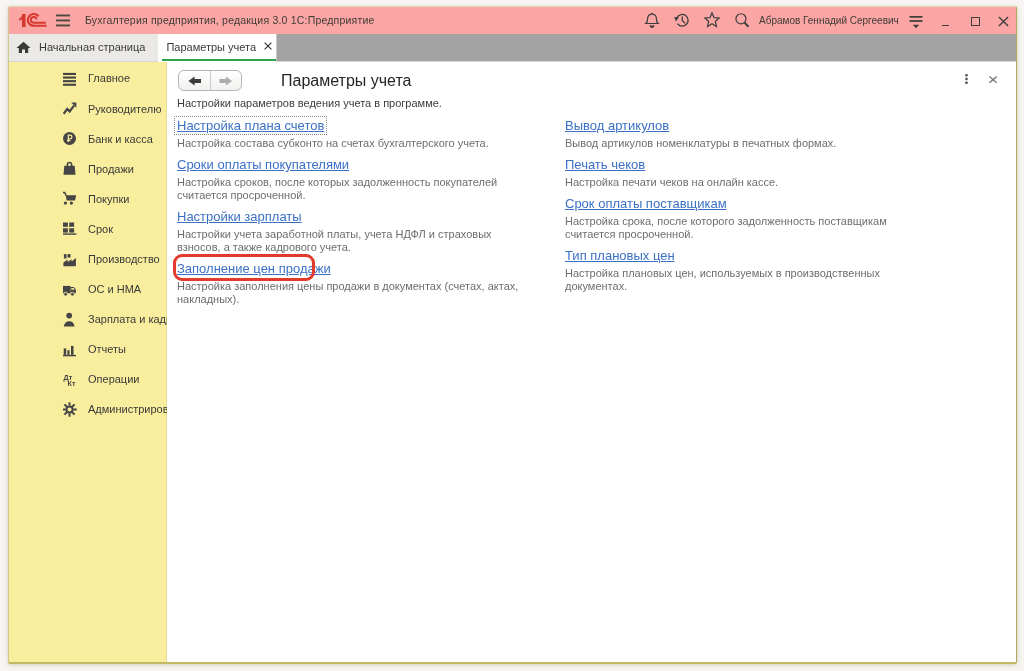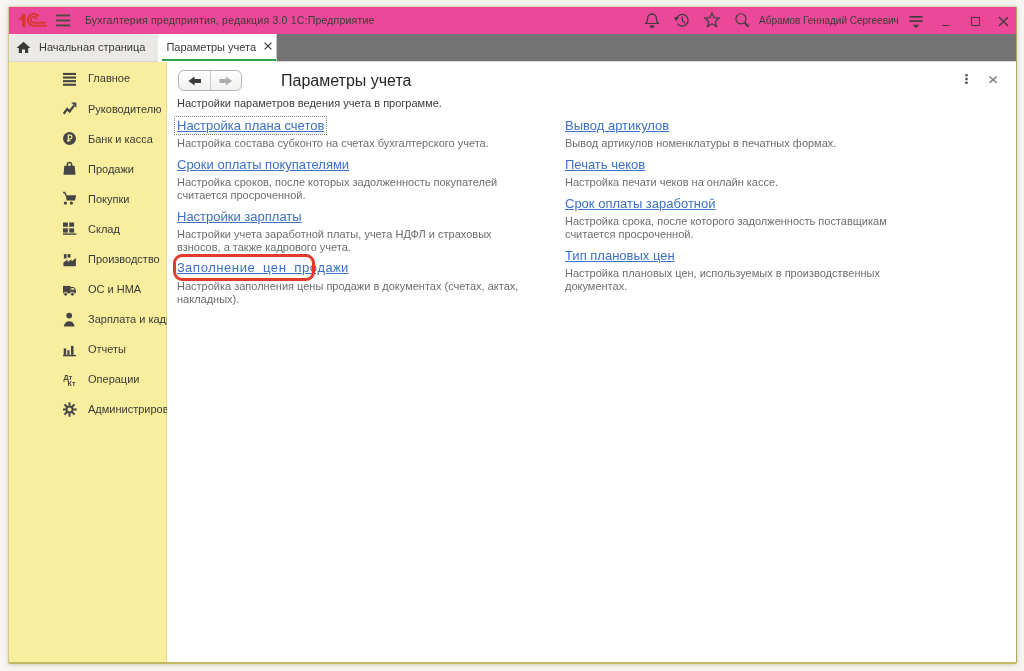--- a/index.html
+++ b/index.html
@@ -5,39 +5,39 @@
   * { margin:0; padding:0; box-sizing:border-box; }
   html,body { width:1024px; height:671px; }
   body { background:#f6f5f2; font-family:"Liberation Sans", sans-serif; position:relative; overflow:hidden; }
   .window { position:absolute; left:8px; top:6px; width:1009px; height:658px;
             border-top:1px solid #e0daae; border-left:1px solid #cfc98f;
             border-right:1.5px solid #b2a95e; border-bottom:2.5px solid #c3b964;
             background:#fff; border-radius:2px;
             box-shadow:0 1px 4px rgba(120,115,70,0.3); }
 
   
-  .titlebar { position:absolute; left:0; top:0; width:1006.5px; height:26.5px; background:#ec4899; }
+  .titlebar { position:absolute; left:0; top:0; width:1006.5px; height:26.5px; background:#fca5a5; }
   .logo { position:absolute; left:10px; top:6px; width:28px; height:15px; }
   .mainmenu-btn { position:absolute; left:47px; top:7px; width:14px; height:13px; }
   .app-title { position:absolute; left:76px; top:0; height:27px; line-height:27px;
                font-size:10.5px; letter-spacing:0.2px; color:#3c3c34; white-space:nowrap; }
   .tb-icon { position:absolute; top:3.5px; width:18px; height:18px; }
   .tb-bell    { left:634px; }
   .tb-history { left:664px; }
   .tb-star    { left:694px; }
   .tb-search  { left:724px; }
   .username { position:absolute; left:750px; top:0; height:35px; line-height:27px;
               font-size:10px; color:#3c3c34; white-space:nowrap; }
   .tb-settings { position:absolute; left:899px; top:7px; width:16px; height:15px; }
   .win-min   { position:absolute; left:932.5px; top:17.6px; width:7.5px; height:1.6px; background:#3e3e3e; }
   .win-max   { position:absolute; left:962px; top:10.2px; width:9px; height:9px; border:1.3px solid #3e3e3e; }
   .win-close { position:absolute; left:988.5px; top:8.5px; width:11px; height:11px; }
 
   
-  .tabbar { position:absolute; left:0; top:26.5px; width:1006.5px; height:28.5px; background:#737373; border-bottom:1px solid #d8d6d2; }
+  .tabbar { position:absolute; left:0; top:26.5px; width:1006.5px; height:28.5px; background:#a3a3a3; border-bottom:1px solid #d8d6d2; }
   .tab { position:absolute; top:0; }
   .tab-home { left:0; width:150px; height:27.5px; background:#ebe9e6; border-right:1px solid #d0ceca; }
   .home-icon { position:absolute; left:7px; top:7px; width:15px; height:12.8px; }
   .tab-home-label { position:absolute; left:30px; top:0; height:27px; line-height:27px;
                     font-size:11px; color:#3a3a3a; white-space:nowrap; }
   .tab-active { left:149px; width:119px; height:28.5px; background:#ffffff; border-right:1.5px solid #c9c7c3; }
   .tab-active-label { position:absolute; left:8.4px; top:0; height:27px; line-height:27px;
                       font-size:11px; color:#3a3a3a; white-space:nowrap; }
   .tab-close { position:absolute; left:105.5px; top:8.7px; width:8px; height:8px; }
   .tab-underline { position:absolute; left:3.5px; top:25.2px; width:114px; height:2px; background:#2fa14d; }
@@ -206,21 +206,21 @@
           <li>
             <svg class="mi-icon" viewBox="0 0 15 15">
               <g fill="#454545">
                 <rect x="0" y="1.5" width="4.9" height="4.3"></rect>
                 <rect x="6.2" y="1.5" width="4.9" height="4.3"></rect>
                 <rect x="0" y="7.3" width="4.9" height="4.3"></rect>
                 <rect x="6.2" y="7.3" width="4.9" height="4.3"></rect>
                 <rect x="0" y="12.4" width="13.4" height="1.4"></rect>
               </g>
             </svg>
-            <span class="mi-label">Склад</span>
+            <span class="mi-label">Срок</span>
           </li>
           <li>
             <svg class="mi-icon" viewBox="0 0 15 15">
               <g fill="#454545">
                 <rect x="0.9" y="2.1" width="2.6" height="4.4"></rect>
                 <rect x="4.5" y="2.1" width="3" height="3.5"></rect>
                 <path d="M0.4,14.2 L0.4,10.4 L4.6,7.6 L4.6,10 L8.6,7.2 L8.6,9.6 L12.9,6 L12.9,14.2 Z"></path>
               </g>
             </svg>
             <span class="mi-label">Производство</span>
@@ -321,36 +321,36 @@
           <div class="lnk-row"><a class="lnk">Сроки оплаты покупателями</a></div>
           <div class="desc">
             <div>Настройка сроков, после которых задолженность покупателей</div>
             <div>считается просроченной.</div>
           </div>
           <div class="lnk-row"><a class="lnk">Настройки зарплаты</a></div>
           <div class="desc">
             <div>Настройки учета заработной платы, учета НДФЛ и страховых</div>
             <div>взносов, а также кадрового учета.</div>
           </div>
-          <div class="lnk-row" style="position: relative; font-family: Liberation Mono, monospace;"><div class="hl-box" style="top: -8px;"></div><a class="lnk">Заполнение цен продажи</a></div>
+          <div class="lnk-row" style="position: relative;"><div class="hl-box" style="top: -8px;"></div><a class="lnk">Заполнение цен продажи</a></div>
           <div class="desc">
             <div>Настройка заполнения цены продажи в документах (счетах, актах,</div>
             <div>накладных).</div>
           </div>
         </div>
       <div class="col col-right">
           <div class="lnk-row"><a class="lnk">Вывод артикулов</a></div>
           <div class="desc">
             <div>Вывод артикулов номенклатуры в печатных формах.</div>
           </div>
           <div class="lnk-row"><a class="lnk">Печать чеков</a></div>
           <div class="desc">
             <div>Настройка печати чеков на онлайн кассе.</div>
           </div>
-          <div class="lnk-row"><a class="lnk">Срок оплаты заработной</a></div>
+          <div class="lnk-row"><a class="lnk">Срок оплаты поставщикам</a></div>
           <div class="desc">
             <div>Настройка срока, после которого задолженность поставщикам</div>
             <div>считается просроченной.</div>
           </div>
           <div class="lnk-row"><a class="lnk">Тип плановых цен</a></div>
           <div class="desc">
             <div>Настройка плановых цен, используемых в производственных</div>
             <div>документах.</div>
           </div>
         </div>

